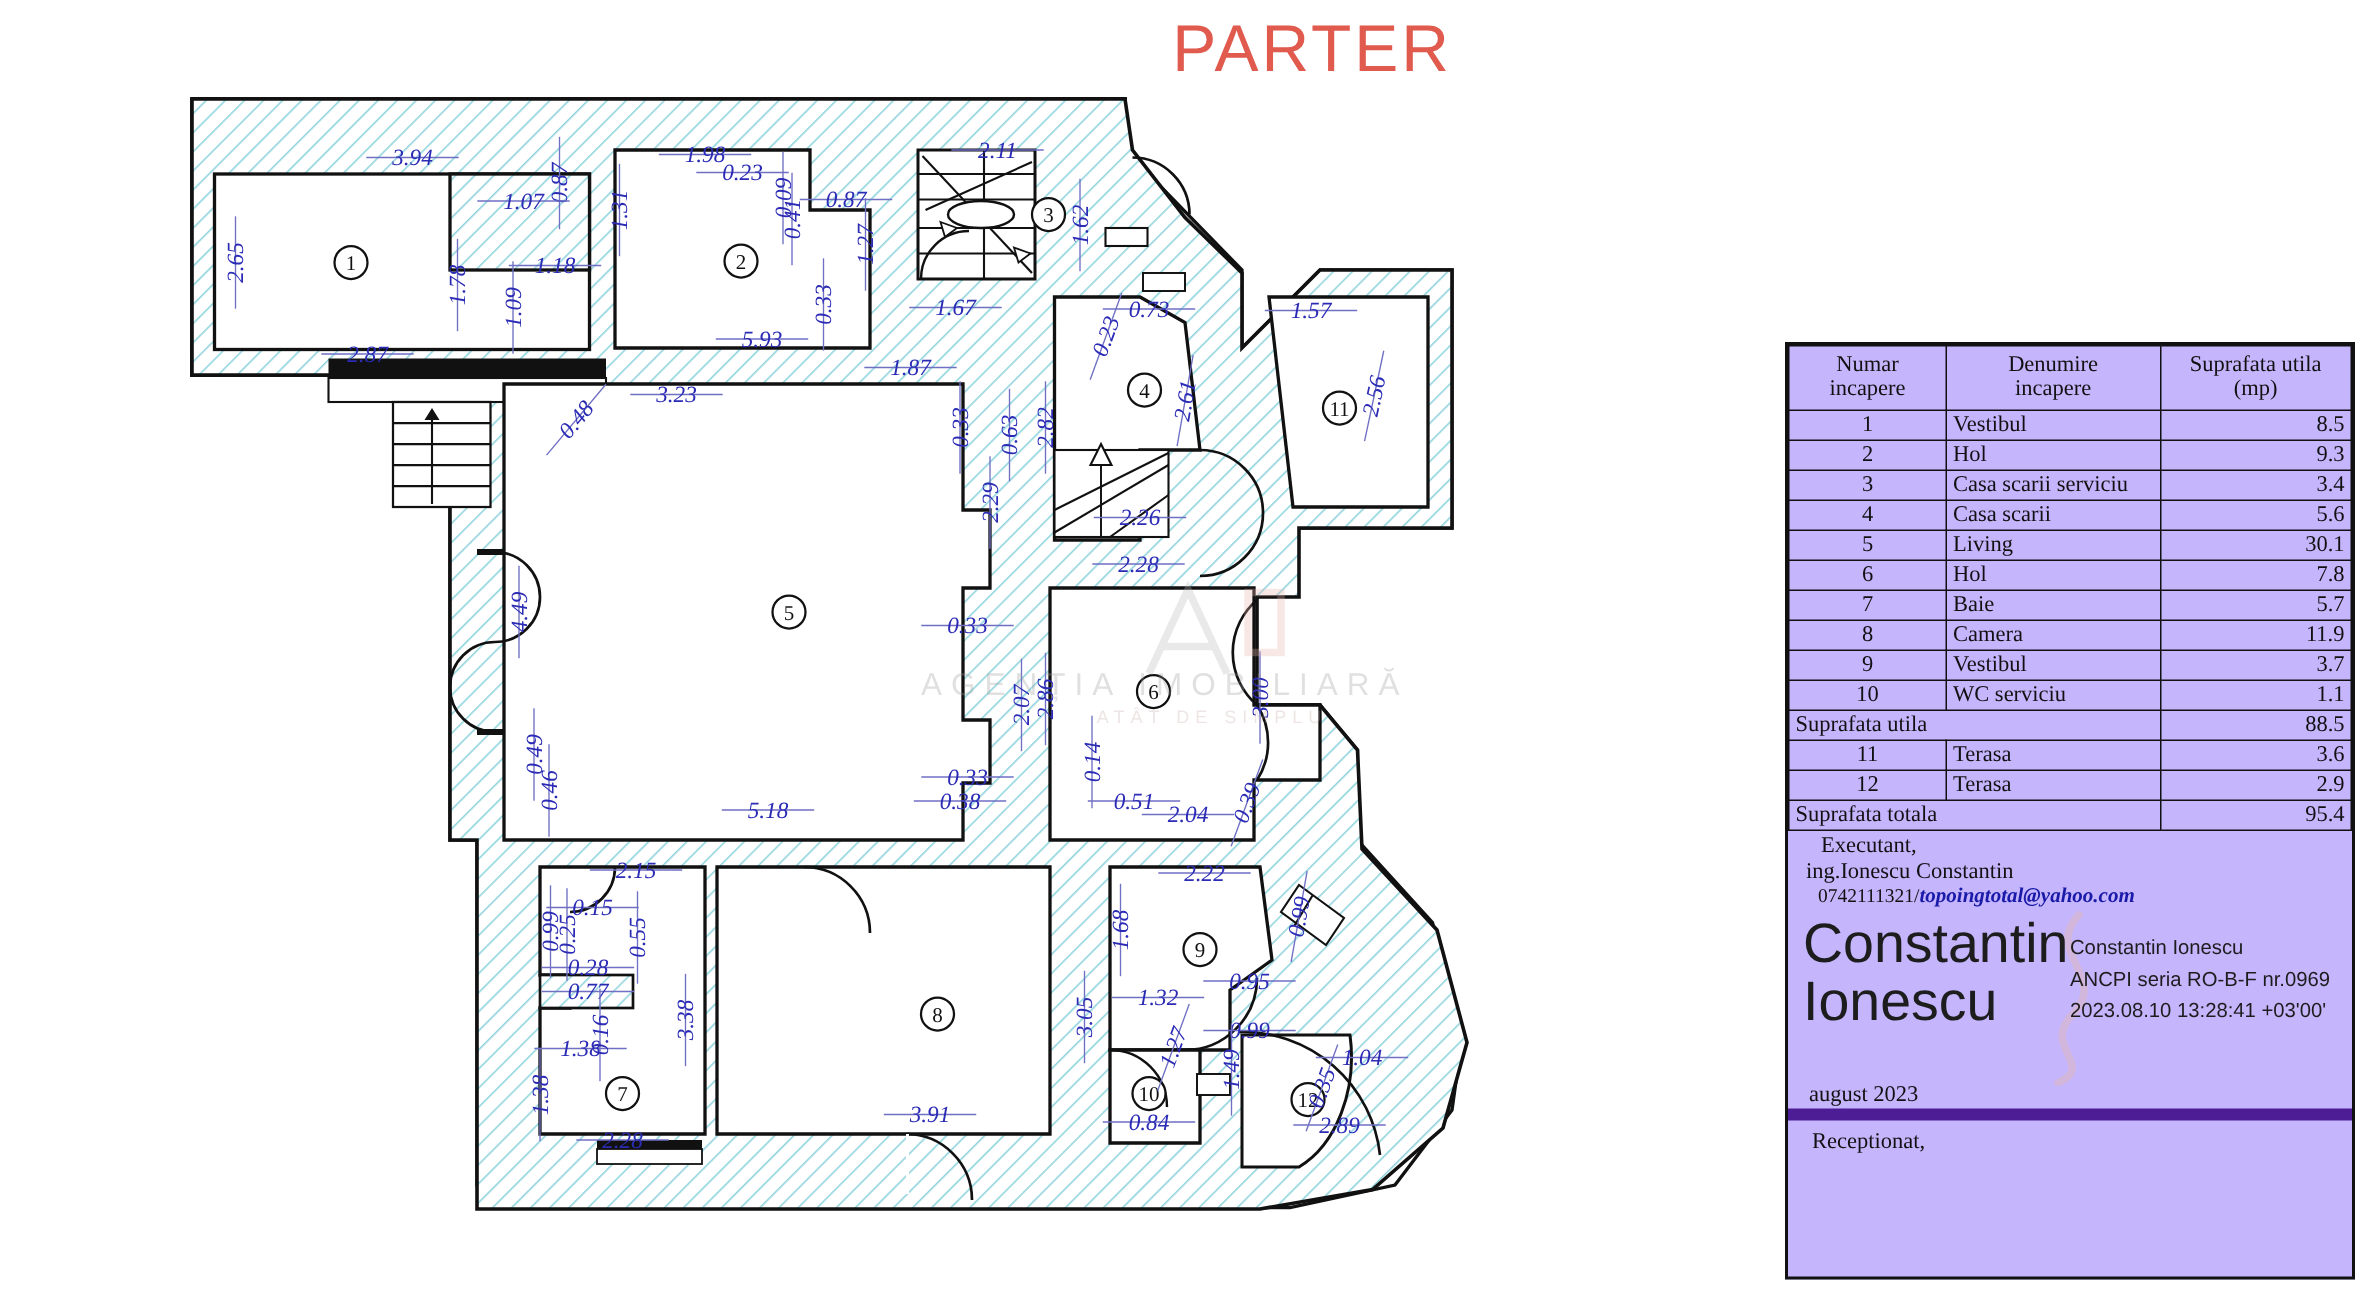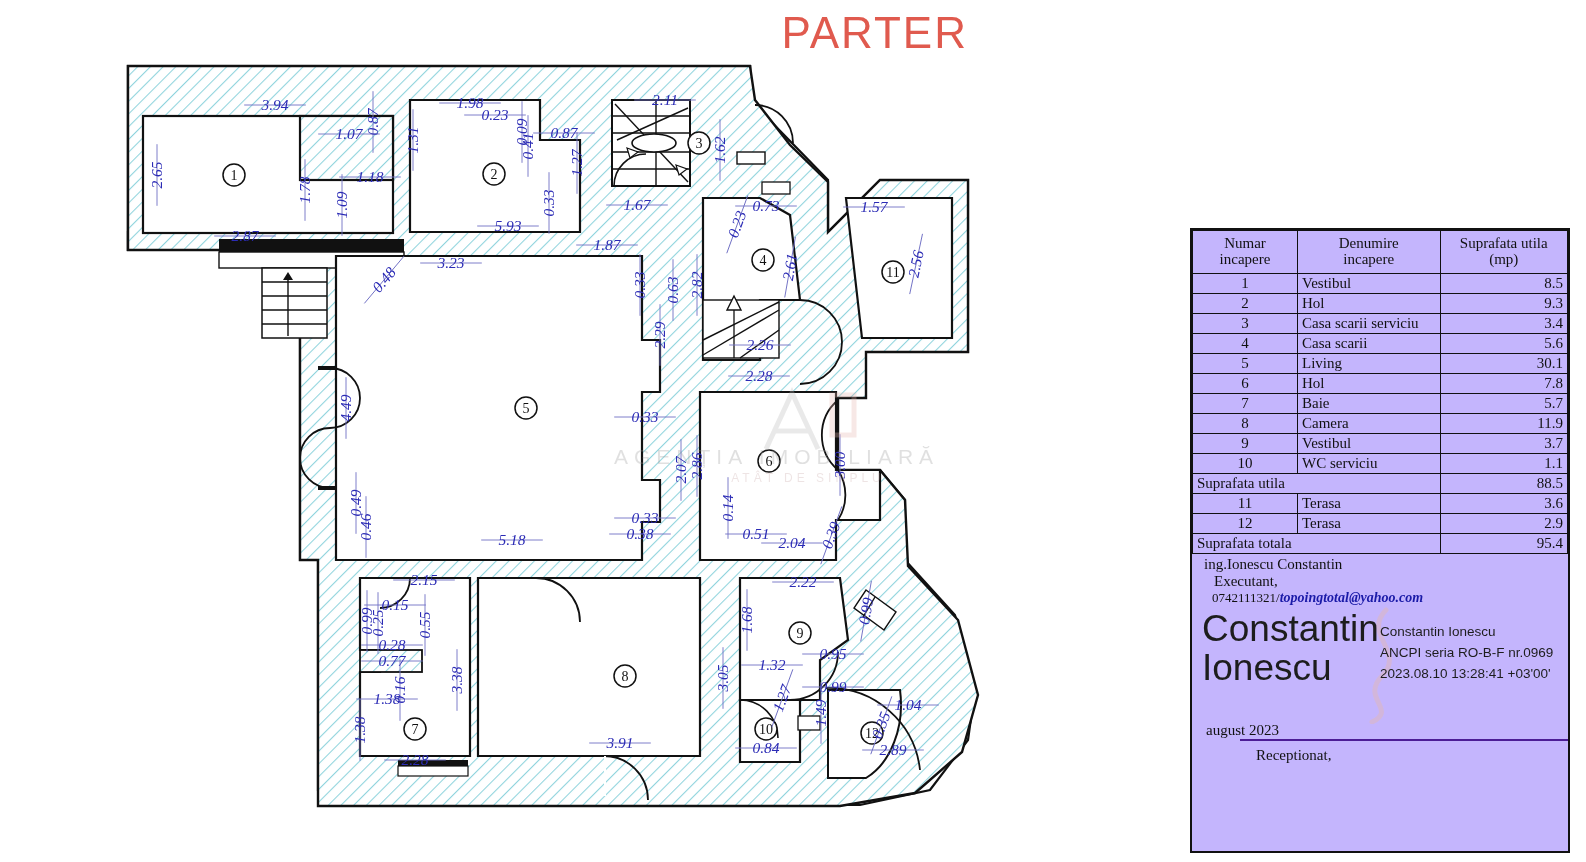--- a/index.html
+++ b/index.html
@@ -64,21 +64,21 @@
     font-family:"Liberation Sans",sans-serif;font-size:37px;
     line-height:1.05;color:#1d1d1d;
   }
   #digi-meta{
     position:absolute;left:188px;top:12px;width:190px;
     font-family:"Liberation Sans",sans-serif;font-size:13.5px;
     line-height:1.55;color:#1d1d1d;
   }
   #sig-swirl{position:absolute;left:150px;top:-4px;width:80px;height:118px;opacity:.45;}
   #sig-date{font-size:15px;color:#111;padding-left:14px;}
-  #recep-cell{border-top:2px solid #4c1d95;padding:6px 0 0 0;height:110px;margin-left:48px;}
+  #recep-cell{border-top:8px solid #4c1d95;padding:6px 0 0 0;height:110px;}
   #recep-cell .sig-line{padding-left:16px;}
 </style>
 </head>
 <body>
 
 <div id="plan-title">PARTER</div>
 
 <div id="drawing">
 <svg width="1180" height="862" viewBox="0 0 1180 862" xmlns="http://www.w3.org/2000/svg">
   <defs>
@@ -525,22 +525,22 @@
           <td class="area">2.9</td>
         </tr>
         <tr>
           <td colspan="2" class="sum-label">Suprafata totala</td>
           <td class="area">95.4</td>
         </tr>
       </tbody>
   </table>
 
   <div id="sig-block">
+    <div class="sig-line sig-indent">Executant,</div>
     <div class="sig-line">ing.Ionescu Constantin</div>
-    <div class="sig-line sig-indent">Executant,</div>
     <div class="sig-line sig-mail"><span>0742111321/</span><i>topoingtotal@yahoo.com</i></div>
 
     <div id="digi-sig">
       <svg id="sig-swirl" viewBox="0 0 80 118">
         <path d="M44 4 C 20 28, 64 46, 40 70 C 18 92, 56 104, 30 116" fill="none" stroke="#e3b9b3" stroke-width="5" stroke-linecap="round"></path>
       </svg>
       <div id="digi-name">
         <span>Constantin</span><br>
         <span>Ionescu</span>
       </div>

